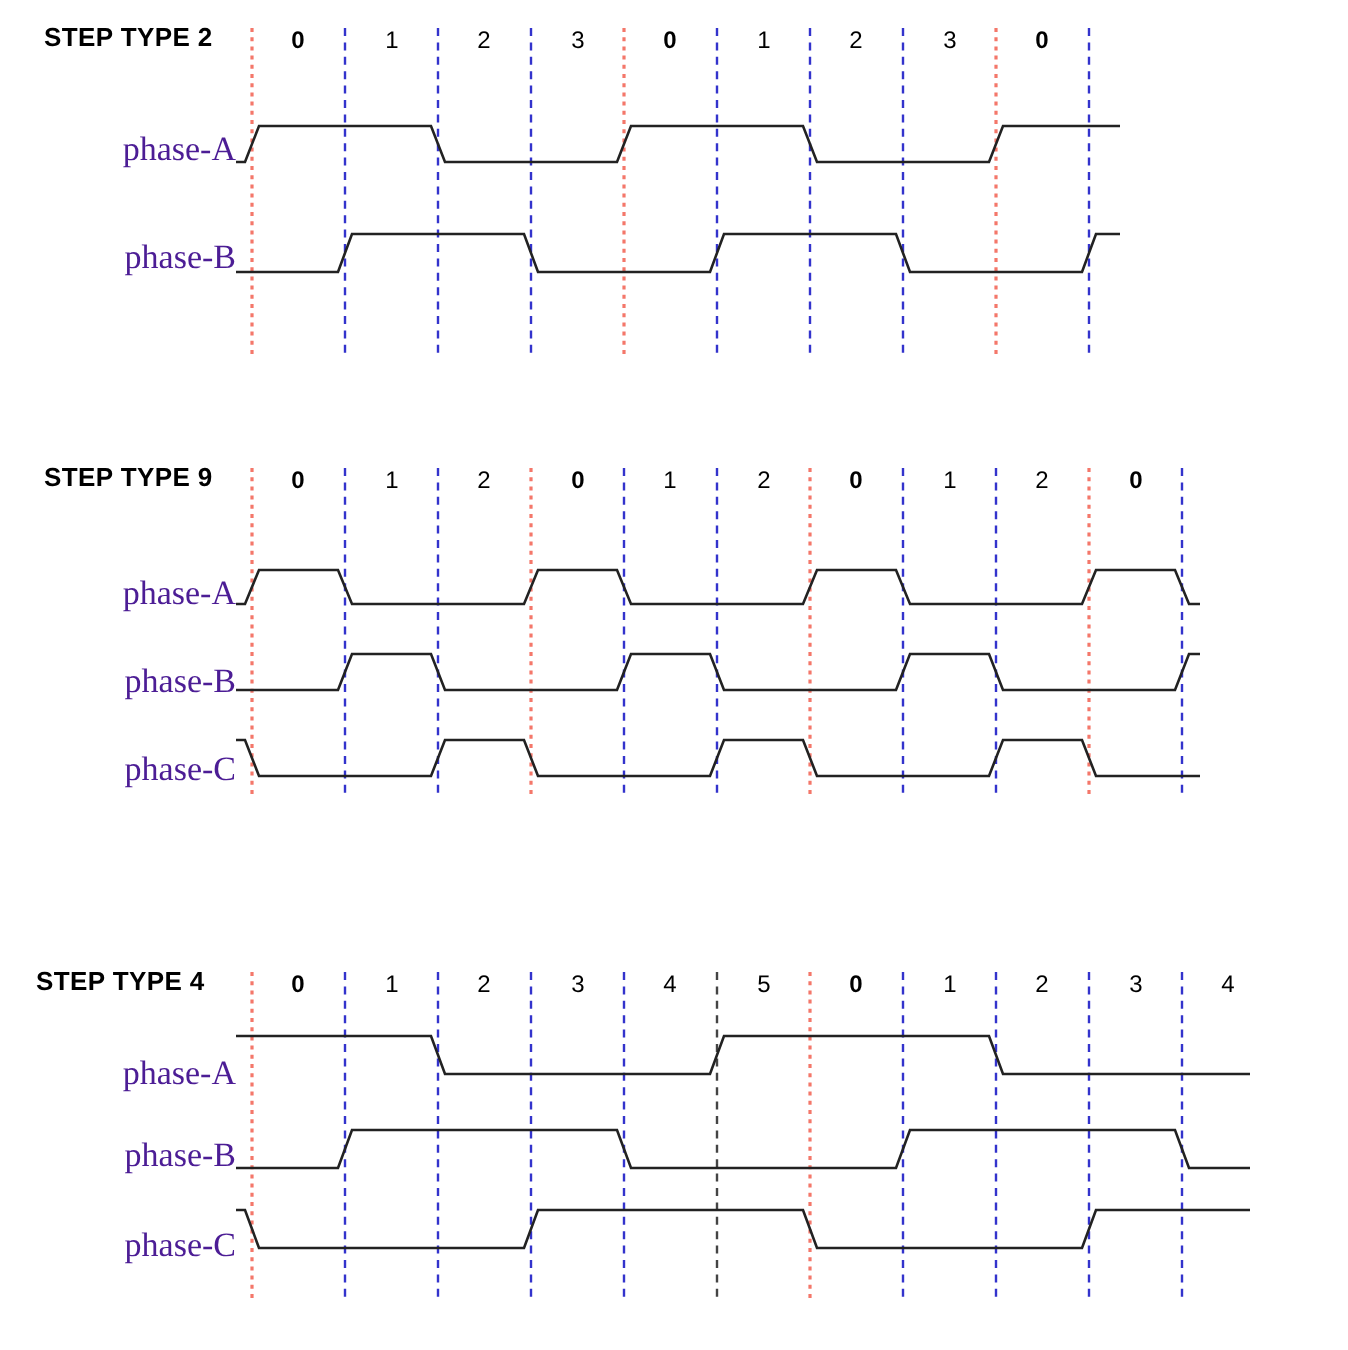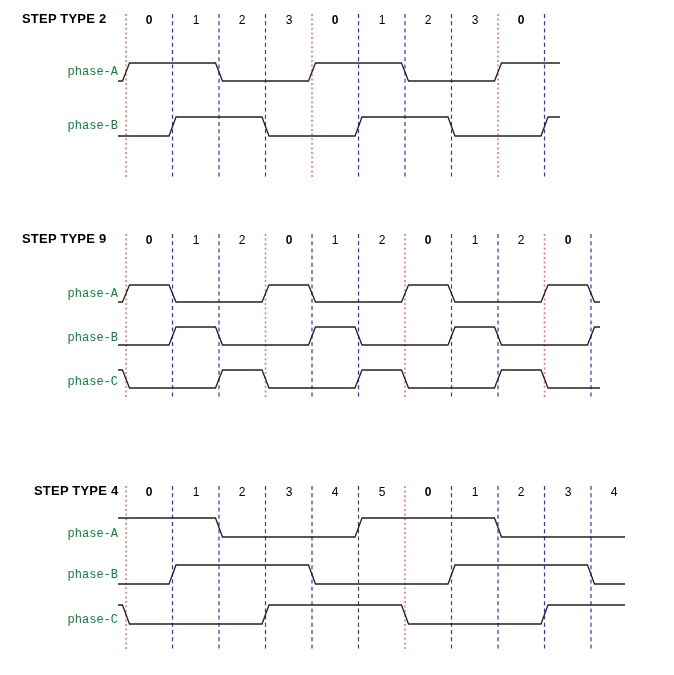--- a/index.html
+++ b/index.html
@@ -23,23 +23,23 @@
     position: absolute;
     font-family: "Liberation Sans", sans-serif;
     font-size: 13px;
     font-weight: bold;
     color: #000000;
     letter-spacing: 0.2px;
     white-space: nowrap;
   }
   .phase-label {
     position: absolute;
-    font-family: Liberation Mono, monospace;
-    font-size: 12px;
-    color: #15803d;
+    font-family: Liberation Serif, serif;
+    font-size: 17px;
+    color: #4c1d95;
     white-space: nowrap;
     text-align: right;
   }
   .step-num {
     position: absolute;
     font-family: "Liberation Sans", sans-serif;
     font-size: 12px;
     color: #000000;
     text-align: center;
     white-space: nowrap;
@@ -122,21 +122,21 @@
       <div class="step-num zero" style="left: 275px; top: 233px; width: 28px;">0</div>
       <div class="step-num" style="left: 321px; top: 233px; width: 28px;">1</div>
       <div class="step-num" style="left: 368px; top: 233px; width: 28px;">2</div>
       <div class="step-num zero" style="left: 414px; top: 233px; width: 28px;">0</div>
       <div class="step-num" style="left: 461px; top: 233px; width: 28px;">1</div>
       <div class="step-num" style="left: 507px; top: 233px; width: 28px;">2</div>
       <div class="step-num zero" style="left: 554px; top: 233px; width: 28px;">0</div>
       <div class="phase-label" style="left: 28px; top: 287px; width: 90px;">phase-A</div>
       <div class="phase-label" style="left: 28px; top: 331px; width: 90px;">phase-B</div>
       <div class="phase-label" style="left: 28px; top: 375px; width: 90px;">phase-C</div>
-      <div class="block-title" style="left: 34px; top: 483px;">STEP TYPE 4</div>
+      <div class="block-title" style="left: 18px; top: 483px;">STEP TYPE 4</div>
       <div class="step-num zero" style="left: 135px; top: 485px; width: 28px;">0</div>
       <div class="step-num" style="left: 182px; top: 485px; width: 28px;">1</div>
       <div class="step-num" style="left: 228px; top: 485px; width: 28px;">2</div>
       <div class="step-num" style="left: 275px; top: 485px; width: 28px;">3</div>
       <div class="step-num" style="left: 321px; top: 485px; width: 28px;">4</div>
       <div class="step-num" style="left: 368px; top: 485px; width: 28px;">5</div>
       <div class="step-num zero" style="left: 414px; top: 485px; width: 28px;">0</div>
       <div class="step-num" style="left: 461px; top: 485px; width: 28px;">1</div>
       <div class="step-num" style="left: 507px; top: 485px; width: 28px;">2</div>
       <div class="step-num" style="left: 554px; top: 485px; width: 28px;">3</div>

